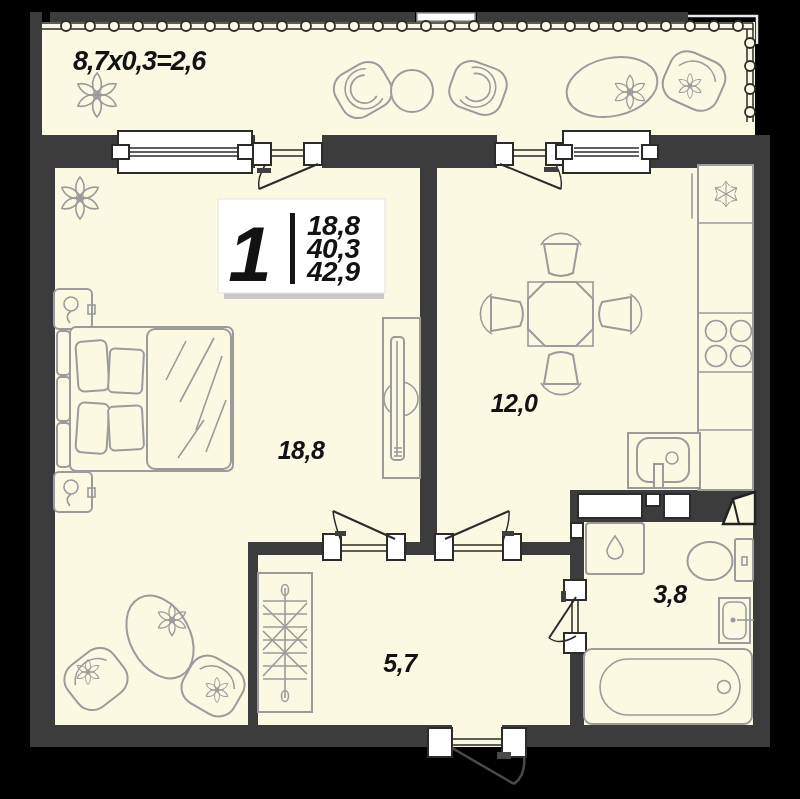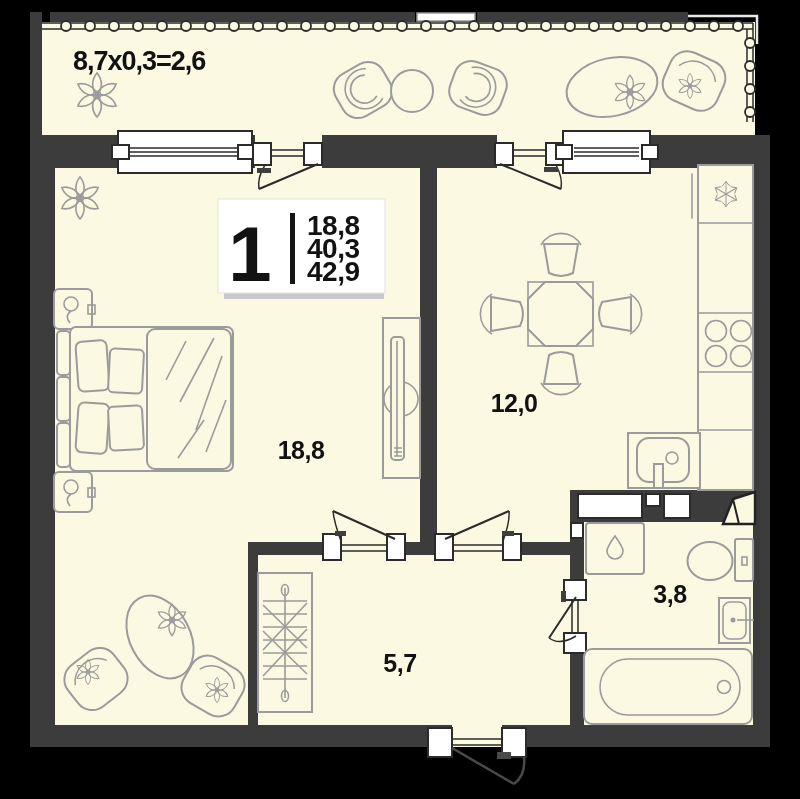--- a/index.html
+++ b/index.html
@@ -1,16 +1,16 @@
 <!DOCTYPE html>
 <html style="--bg: #000000; --wall: #3c3c3c; --floor: #fbf9e2; --furn: #9b9b9b; --frame: #2b2b2b; --ink: #121212; --plate_shadow: #c9c9c9;"><head>
 <meta charset="utf-8">
 <style>
   html,body{margin:0;padding:0;background:#000;}
-  .stage{width:704px;height:799px;background:var(--bg,#000);}
+  .stage{width:704px;height:799px;background:var(--bg,#000);font-style:italic;}
   svg{display:block;font-family:"Liberation Sans",sans-serif;}
   .wall{fill:var(--wall,#3c3c3c);}
   .floor{fill:var(--floor,#fbf9e2);}
   .whitebox{fill:#fff;stroke:var(--frame,#2b2b2b);stroke-width:2;}
   .frame{stroke:var(--frame,#2b2b2b);fill:none;stroke-width:2;}
   .thin{stroke:var(--frame,#2b2b2b);fill:none;stroke-width:1.5;}
   .furn{stroke:var(--furn,#9b9b9b);stroke-width:2;fill:var(--floor,#fbf9e2);}
   .fn{stroke:var(--furn,#9b9b9b);stroke-width:1.6;fill:none;}
   .dot{fill:var(--floor,#fbf9e2);stroke:var(--frame,#2b2b2b);stroke-width:1.8;}
   .darkbit{fill:#3f3f3f;}

